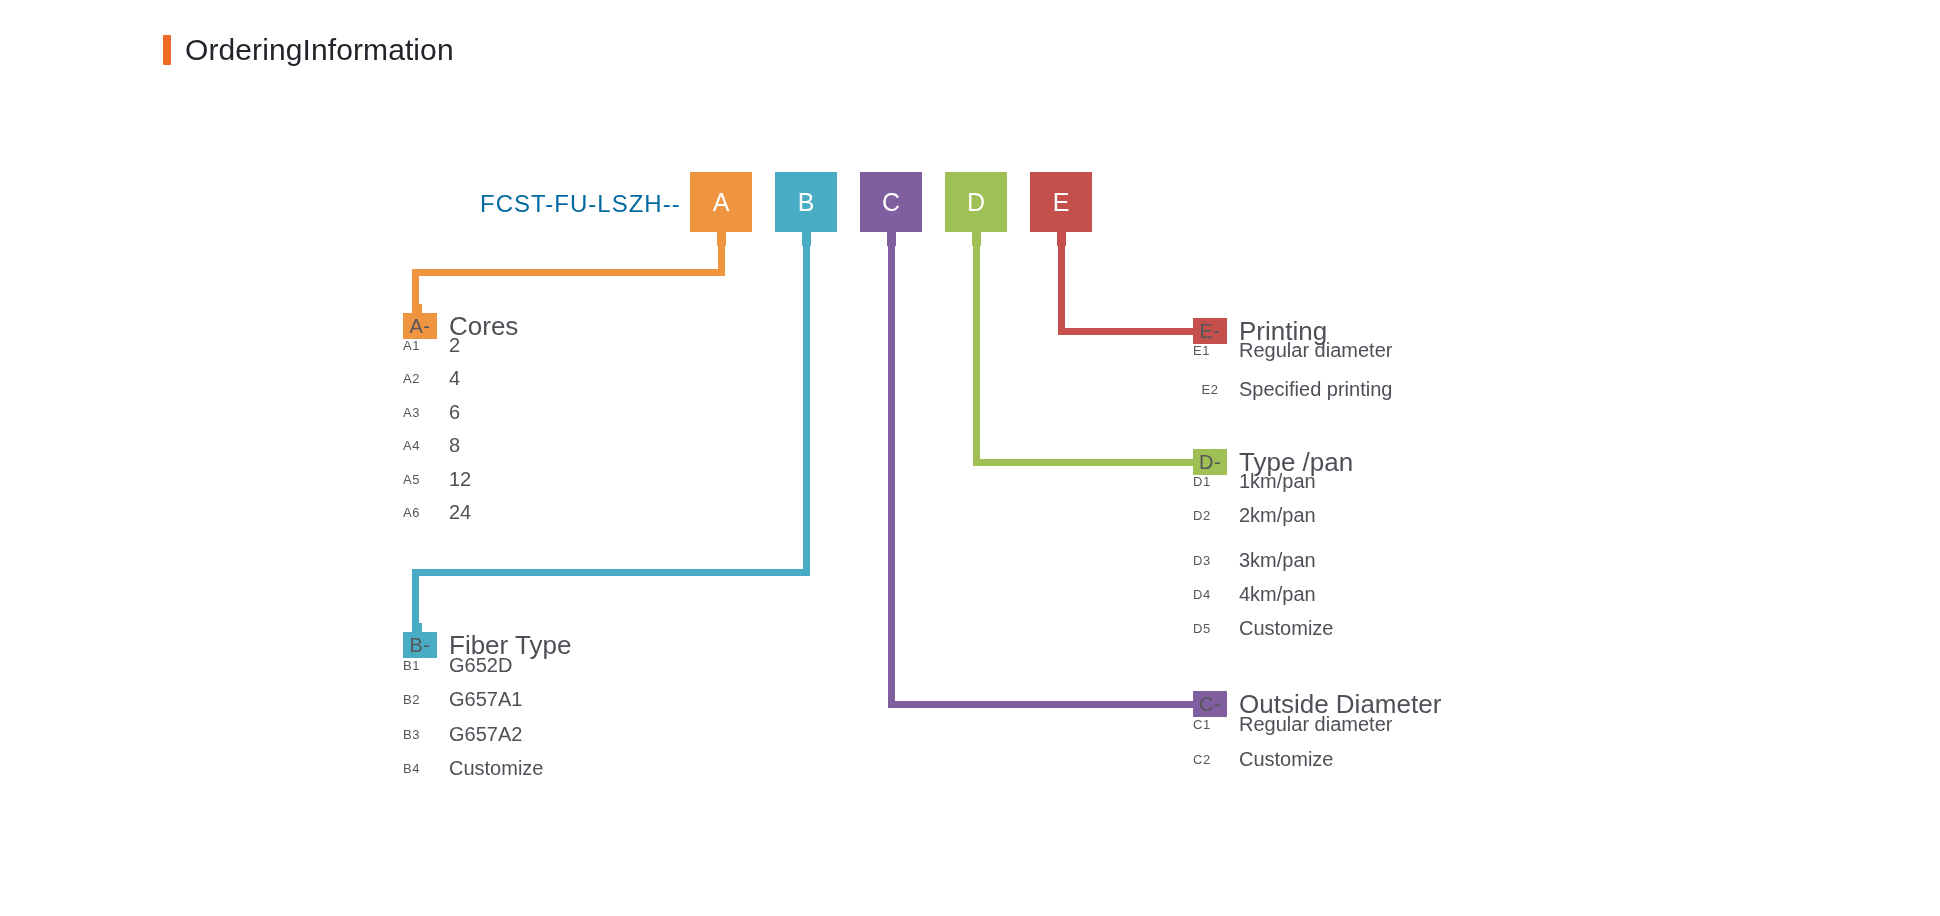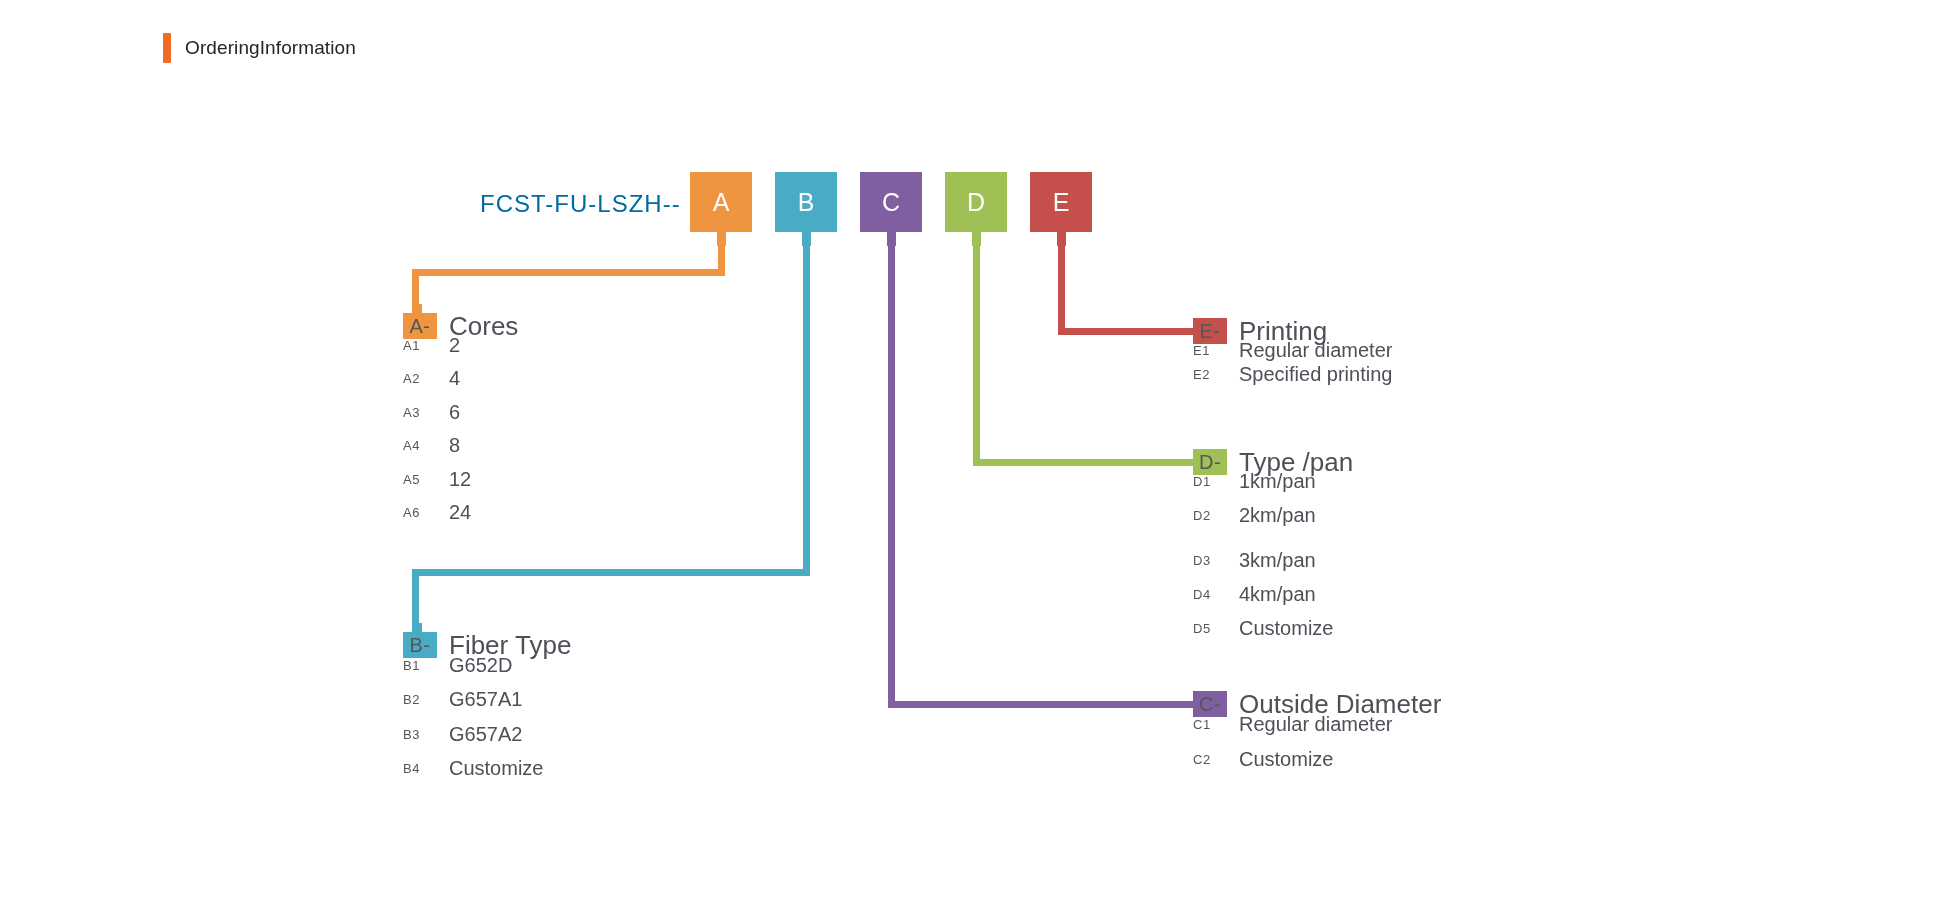--- a/index.html
+++ b/index.html
@@ -29,21 +29,21 @@
     display: flex;
     align-items: center;
     gap: 14px;
   }
   .title-accent {
     width: 8px;
     height: 30px;
     border-radius: 1px;
   }
   .title-text {
-    font-size: 19px;
+    font-size: 30px;
     font-weight: 400;
     color: #21252b;
     letter-spacing: 0.1px;
     white-space: nowrap;
   }
 
   
   .prefix-code {
     position: absolute;
     font-size: 24px;
@@ -263,20 +263,20 @@
       </div>
       <div class="group" style="left: 1193px; top: 318px;">
         <div class="group-head">
           <div class="head-chip" style="background: rgb(196, 79, 75);">E-</div>
           <div class="head-title">Printing</div>
         </div>
         <div class="opt-row" style="position: absolute; left: 0px; top: 21px;">
           <div class="opt-code">E1</div>
           <div class="opt-label">Regular diameter</div>
         </div>
-        <div class="opt-row" style="position: absolute; left: 0px; top: 45px;">
+        <div class="opt-row" style="position: absolute; left: 0px; top: 60px; text-align: center;">
           <div class="opt-code">E2</div>
           <div class="opt-label">Specified printing</div>
         </div>
       </div>
     </div>
 
 </div>
 
 </body></html>

